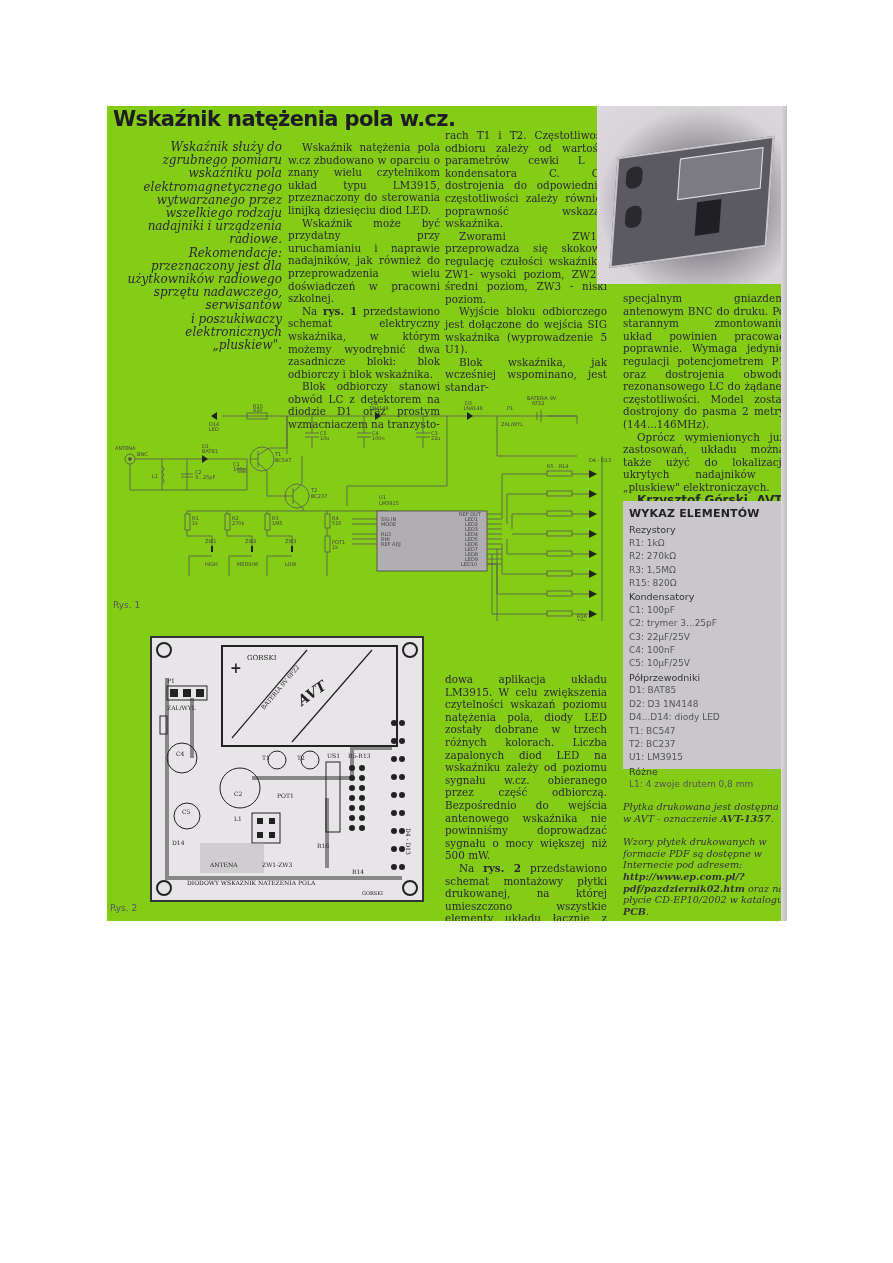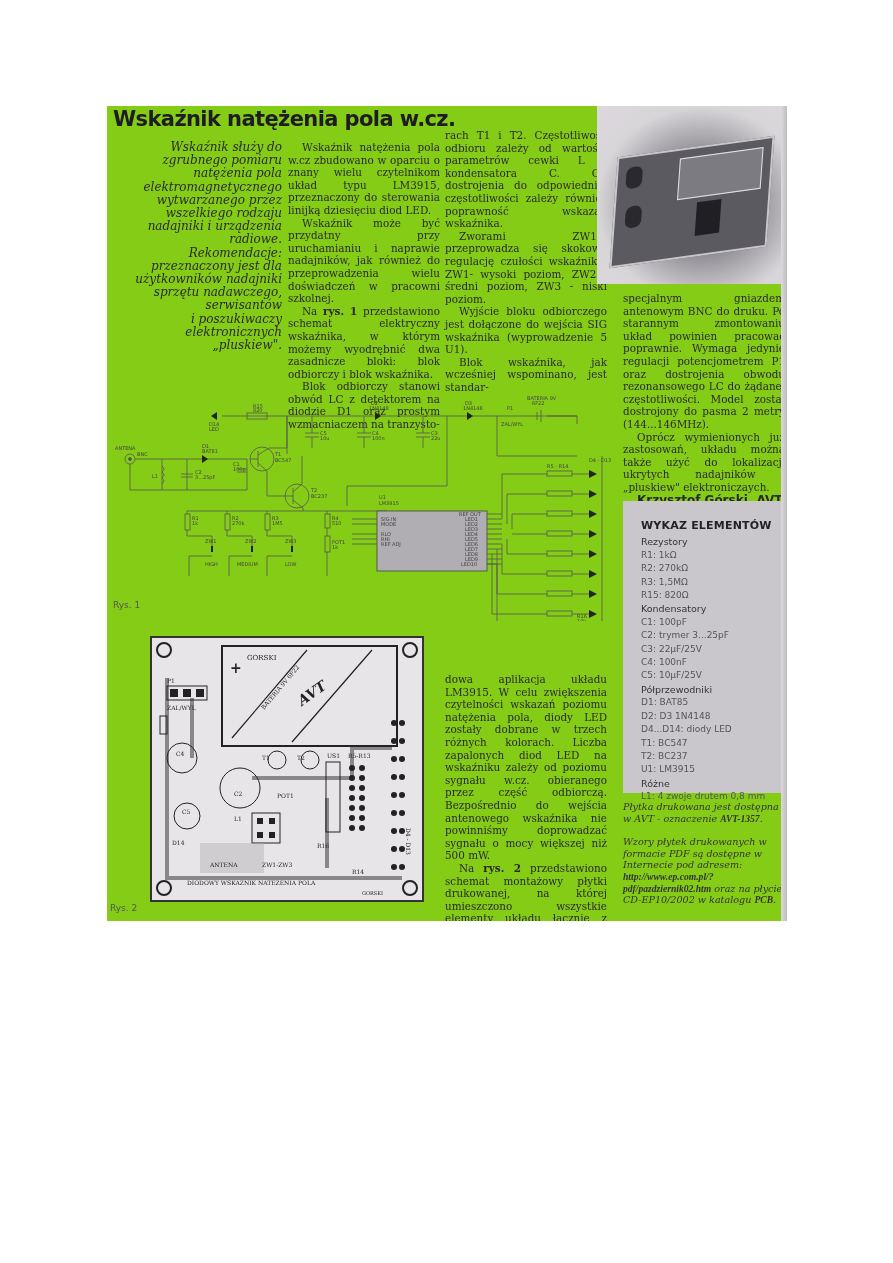--- a/index.html
+++ b/index.html
@@ -18,46 +18,46 @@
   b.r { font-weight:bold; }
   .author { font-family:"DejaVu Sans", sans-serif; font-weight:bold; font-size:12px; text-indent:0; margin-top:1px; }
   .photo { position:absolute; left:490px; top:0px; width:190px; height:178px; background:radial-gradient(ellipse at 55% 55%, #6b6a70 0%, #8d8b91 35%, #d8d5d9 70%, #dcd8dd 100%); }
   .photo .board { position:absolute; left:18px; top:40px; width:150px; height:108px; transform:skewX(-12deg) rotate(-8deg); background:#5b5a60; border:2px solid #c9c6cb; }
   .photo .bat { position:absolute; left:60px; top:8px; width:80px; height:40px; border:1px solid #e2e0e4; background:#7d7b82; }
   .photo .ic { position:absolute; left:80px; top:55px; width:24px; height:34px; background:#202024; }
   .photo .cap { position:absolute; width:16px; height:22px; border-radius:7px; background:#2a2a2e; }
   .schematic { position:absolute; left:0; top:290px; width:505px; height:225px; }
   .rys { position:absolute; font-family:"DejaVu Sans", sans-serif; font-size:9px; color:#555; }
   .pcb { position:absolute; left:43px; top:530px; width:270px; height:262px; background:#e8e5e8; border:2px solid #333; }
-  .parts { position:absolute; left:516px; top:395px; width:160px; height:268px; background:#c9c6cc; font-family:"DejaVu Sans", sans-serif; font-size:9px; line-height:13.4px; color:#555; padding:12px; }
+  .parts { position:absolute; left:516px; top:395px; width:160px; height:268px; background:#c9c6cc; font-family:"DejaVu Sans", sans-serif; font-size:9px; line-height:13.4px; color:#555; padding:0; }
   .parts .hdr { font-weight:bold; font-size:11px; color:#222; margin:6px 0 3px 6px; letter-spacing:0.2px; }
   .parts .cat { font-weight:normal; color:#333; margin-left:6px; font-size:9.5px; }
   .parts .it { margin-left:6px; }
   .note { position:absolute; left:516px; top:695px; width:162px; font-style:italic; font-size:9.6px; line-height:11.6px; color:#333; }
-  .note b { font-style:italic;font-family:Liberation Serif, serif; }
+  .note b { font-style:italic; }
 </style>
 </head>
 <body>
 
 <div class="page">
 
   <div class="title">Wskaźnik natężenia pola w.cz.</div>
 
   <div class="lead">
     <div>Wskaźnik służy do</div>
     <div>zgrubnego pomiaru</div>
-    <div>natężenia pola</div>
+    <div>wskaźniku pola</div>
     <div>elektromagnetycznego</div>
     <div>wytwarzanego przez</div>
     <div>wszelkiego rodzaju</div>
     <div>nadajniki i urządzenia</div>
     <div>radiowe.</div>
     <div class="rek">Rekomendacje:</div>
     <div>przeznaczony jest dla</div>
-    <div>użytkowników nadajniki</div>
+    <div>użytkowników radiowego</div>
     <div>sprzętu nadawczego,</div>
     <div>serwisantów</div>
     <div>i poszukiwaczy</div>
     <div>elektronicznych</div>
     <div>„pluskiew".</div>
   </div>
 
   <div class="col" style="left:181px; top:35px; width:152px;">
     <p>Wskaźnik natężenia pola w.cz zbudowano w oparciu o znany wielu czytelnikom układ typu LM3915, przeznaczony do sterowania linijką dziesięciu diod LED.</p>
     <p>Wskaźnik może być przydatny przy uruchamianiu i naprawie nadajników, jak również do przeprowadzenia wielu doświadczeń w pracowni szkolnej.</p>

